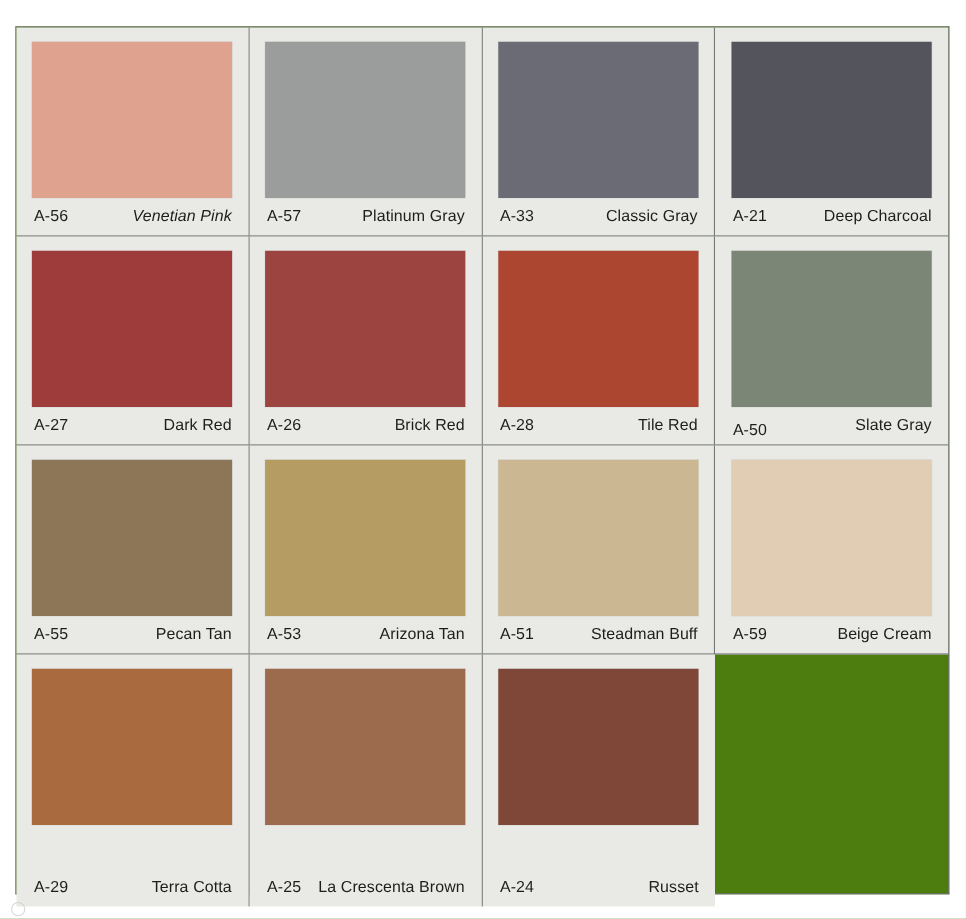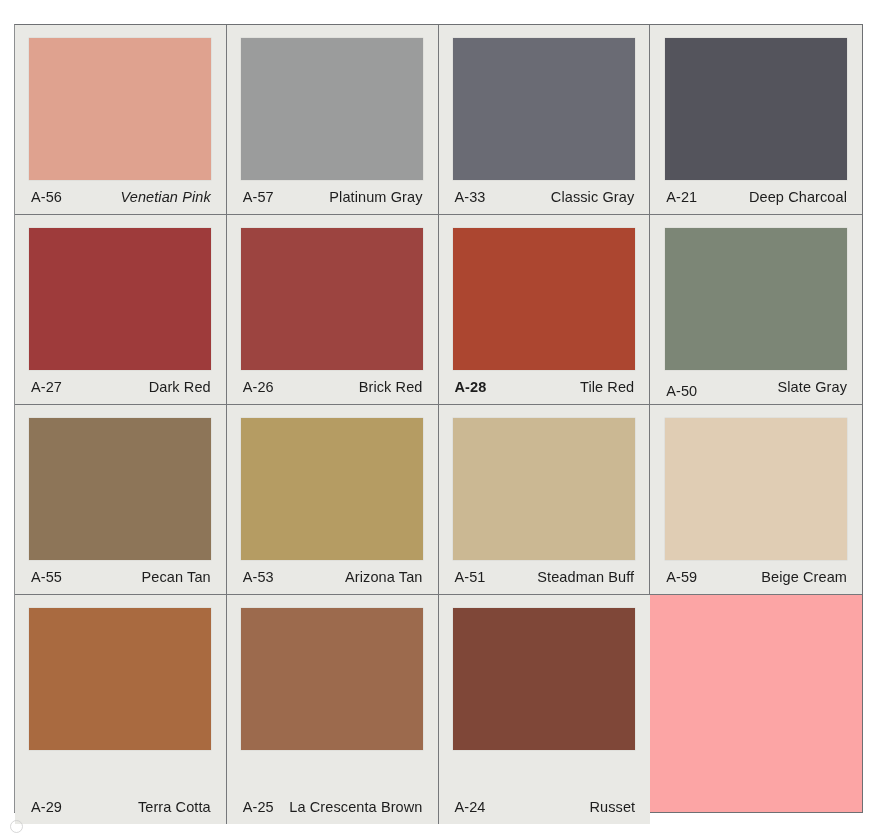--- a/index.html
+++ b/index.html
@@ -92,21 +92,21 @@
     width: 11px;
     height: 11px;
     border: 1px solid #c9c9c9;
     border-radius: 50%;
     opacity: 0.75;
   }
 </style>
 </head>
 <body>
 
-<div id="swatch-chart" style="background: #fca5a5;">
+<div id="swatch-chart" style="background: #4d7c0f;">
     <div class="swatch-cell" style="background: rgb(233, 233, 229); border-right-color: rgb(118, 120, 123); border-bottom-color: rgb(118, 120, 123);">
       <div class="swatch-chip-wrap">
         <div class="swatch-chip" title="Venetian Pink" style="background: rgb(223, 162, 143);"></div>
       </div>
       <div class="swatch-label-row">
         <span class="swatch-code" style="color: rgb(29, 29, 29);">A-56</span>
         <span class="swatch-name" style="color: rgb(29, 29, 29); font-style: italic;">Venetian Pink</span>
       </div>
     </div>
     <div class="swatch-cell" style="background: rgb(233, 233, 229); border-right-color: rgb(118, 120, 123); border-bottom-color: rgb(118, 120, 123);">
@@ -152,21 +152,21 @@
       <div class="swatch-label-row">
         <span class="swatch-code" style="color: rgb(29, 29, 29);">A-26</span>
         <span class="swatch-name" style="color: rgb(29, 29, 29);">Brick Red</span>
       </div>
     </div>
     <div class="swatch-cell" style="background: rgb(233, 233, 229); border-right-color: rgb(118, 120, 123); border-bottom-color: rgb(118, 120, 123);">
       <div class="swatch-chip-wrap">
         <div class="swatch-chip" title="Tile Red" style="background: rgb(172, 70, 48);"></div>
       </div>
       <div class="swatch-label-row">
-        <span class="swatch-code" style="color: rgb(29, 29, 29); font-weight: bold;">A-28</span>
+        <span class="swatch-code" style="color: rgb(29, 29, 29);">A-28</span>
         <span class="swatch-name" style="color: rgb(29, 29, 29);">Tile Red</span>
       </div>
     </div>
     <div class="swatch-cell col-last" style="background: rgb(233, 233, 229); border-right-color: rgb(118, 120, 123); border-bottom-color: rgb(118, 120, 123);">
       <div class="swatch-chip-wrap">
         <div class="swatch-chip" title="Slate Gray" style="background: rgb(124, 134, 118);"></div>
       </div>
       <div class="swatch-label-row">
         <span class="swatch-code" style="color: rgb(29, 29, 29); margin-top: 8px;">A-50</span>
         <span class="swatch-name" style="color: rgb(29, 29, 29);">Slate Gray</span>

